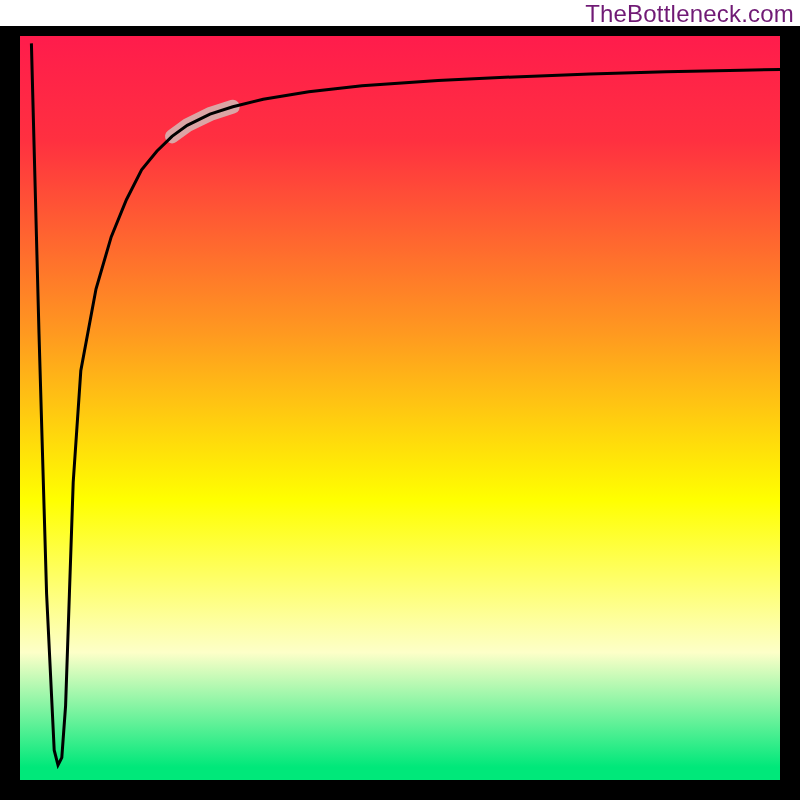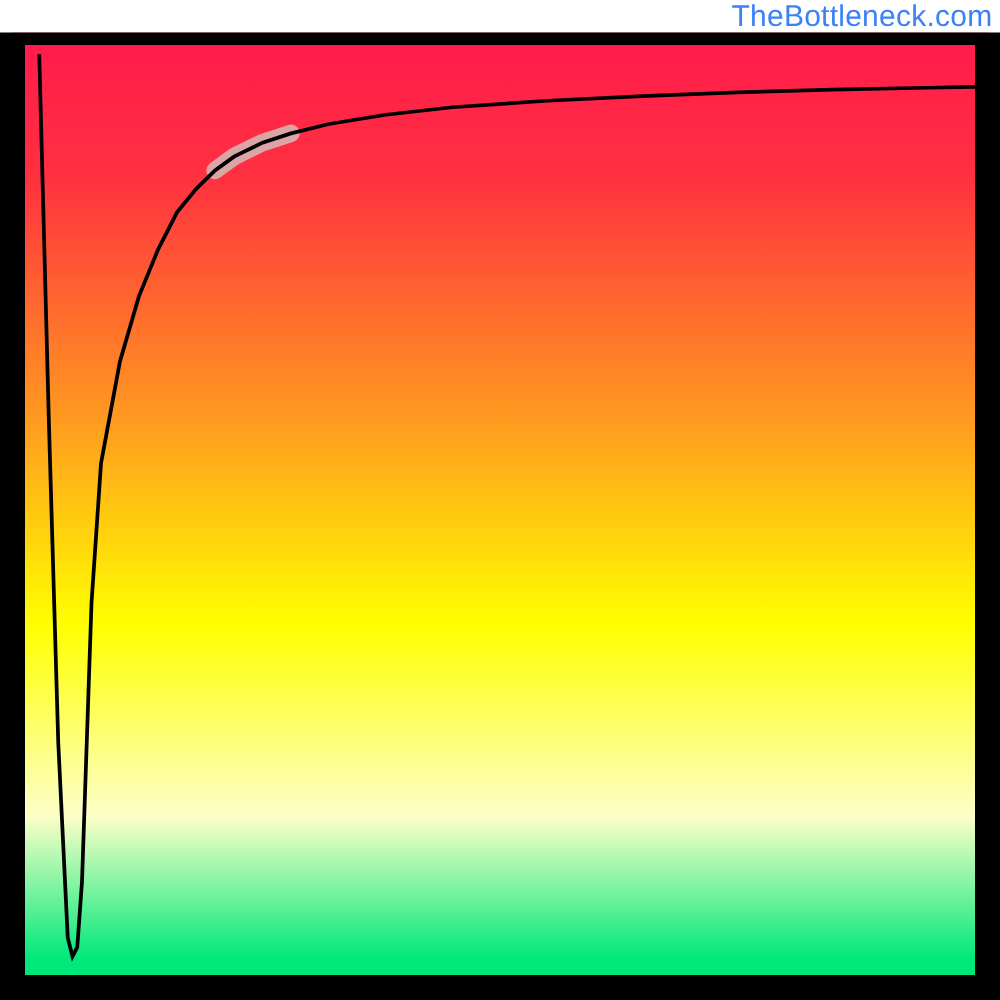--- a/index.html
+++ b/index.html
@@ -10,21 +10,21 @@
   }
   .wrap {
     position: relative;
     width: 800px;
     height: 800px;
   }
   .attribution {
     position: absolute;
     top: 0px;
     right: 6px;
-    color: #3b82f6;
+    color: #701a75;
     font-size: 24px;
     font-weight: 400;
     letter-spacing: 0.2px;
   }
   svg.chart {
     position: absolute;
     top: 26px;
     left: 0;
     width: 800px;
     height: 774px;

